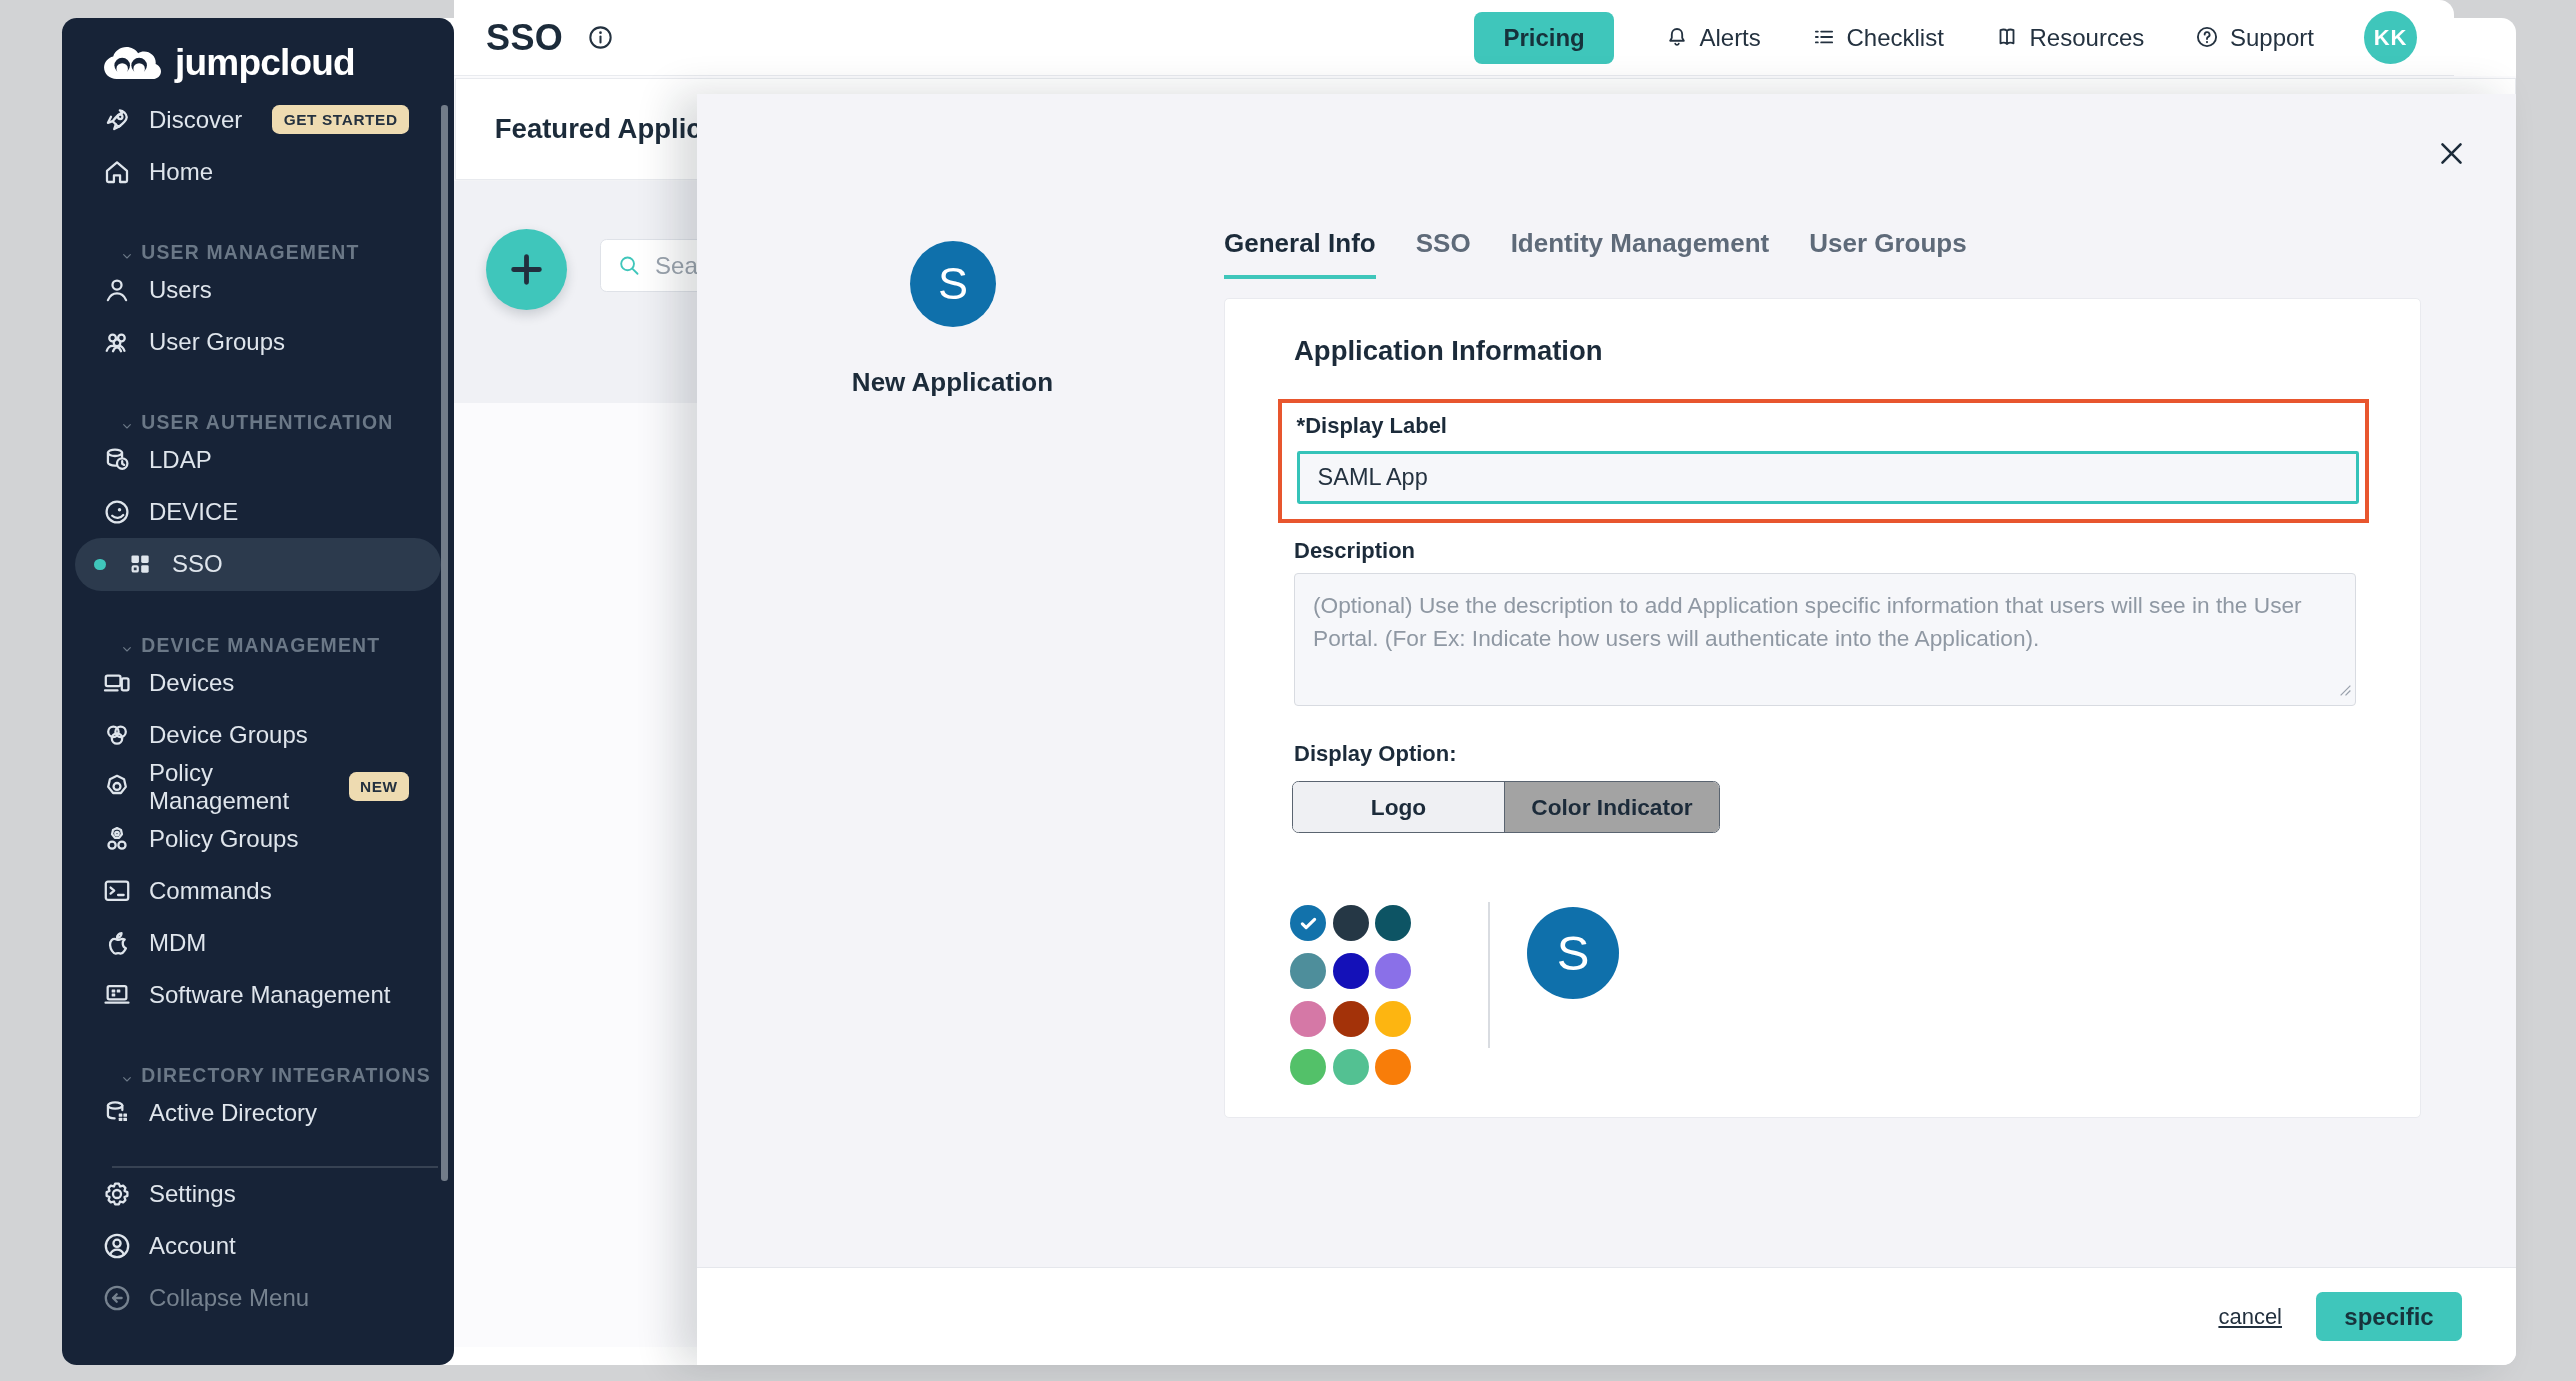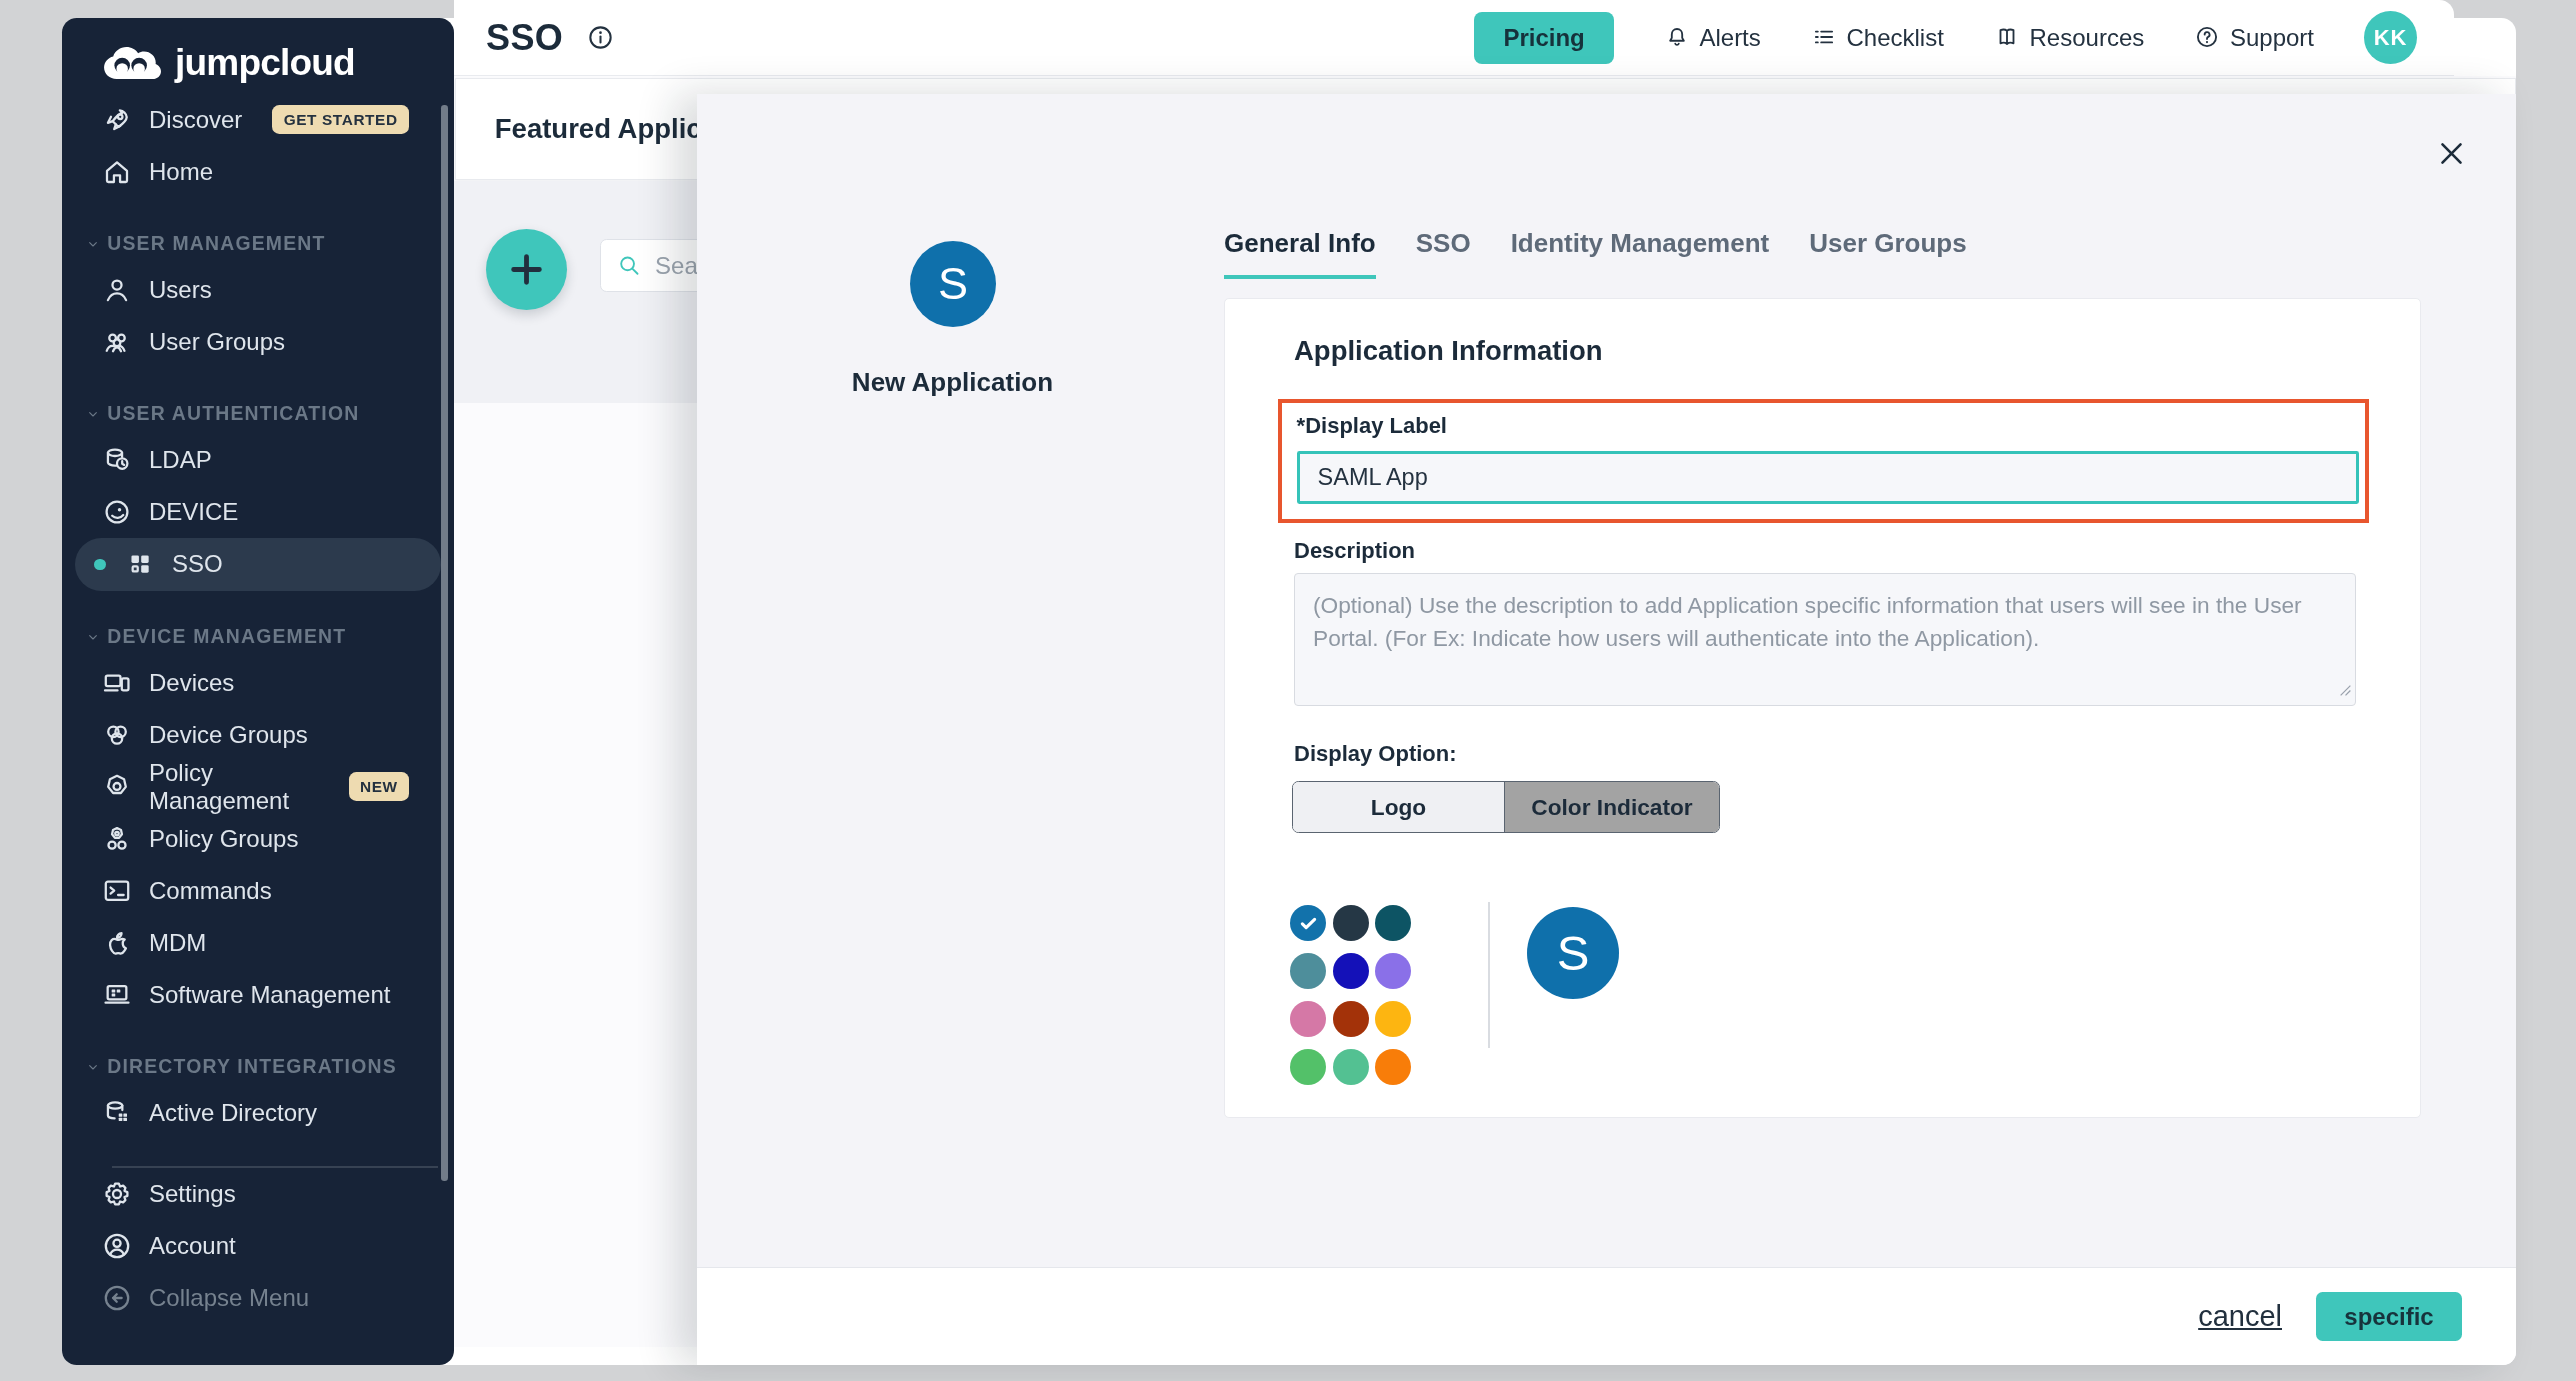--- a/index.html
+++ b/index.html
@@ -10,22 +10,22 @@
   .app { position:absolute; left:62px; top:18px; width:2454px; height:1347px;
     background:#ffffff; border-radius:14.6px; }
 
   
   .sidebar { position:absolute; left:62px; top:18px; width:392px; height:1347px;
     background:#172337; border-radius:14.6px; z-index:40; overflow:hidden; }
   .side-logo { display:flex; align-items:center; gap:13px; margin:22.7px 0 8px 39px; height:45px; }
   .side-logo svg { width:61px; height:42px; }
   .brand-text { font-size:37px; font-weight:700; color:#ffffff; letter-spacing:-0.8px; }
   .side-section.no-header { margin-top:6.5px; }
-  .side-header { height:40px; margin-top:26px; display:flex; align-items:center;
-    padding-left:22.7px; gap:6.5px; color:#6b7887; font-size:19.4px; font-weight:700; letter-spacing:1.2px; }
+  .side-header { height:40px; margin-top:26px; display:flex; align-items:flex-end;
+    padding-left:22.7px; gap:6.5px; color:#6b7887; font-size:19.4px; font-weight:700; letter-spacing:1.2px;margin-left:34px; }
   .side-header svg { width:16px; height:16px; }
   .side-item { height:52px; display:flex; align-items:center; padding:0 45px 0 39px;
     gap:16px; color:#dfe5ec; font-size:24px; position:relative; cursor:pointer; }
   .side-item .ic { width:32px; height:32px; flex:0 0 32px; display:flex; align-items:center; }
   .side-item .ic svg { width:31px; height:31px; }
   .side-item.active { background:#2c3a4d; border-radius:27.5px; margin:0 13px;
     padding:0 32px 0 49px; height:53px; }
   .side-item.active::before { content:""; position:absolute; left:19.4px; top:50%;
     margin-top:-5.7px; width:11.3px; height:11.3px; border-radius:50%; background:#3fc6bb; }
   .side-item.dimmed { color:#76828f; }
@@ -129,21 +129,21 @@
   .swatch svg { width:21px; height:21px; }
   .swatch-divider { position:absolute; left:263px; top:603px; width:1.6px; height:146px;
     background:#d9dce1; }
   .preview-circle { position:absolute; left:302px; top:608px; width:92px; height:92px;
     border-radius:50%; background:#0f70ab; color:#ffffff; font-size:49px;
     display:flex; align-items:center; justify-content:center; }
 
   .modal-footer { position:absolute; left:0; bottom:0; width:1819px; height:98px;
     background:#ffffff; border-top:1.6px solid #e5e7ec; border-radius:0 0 13px 0;
     display:flex; align-items:center; justify-content:flex-end; padding-right:54px; gap:34px; }
-  .cancel-link { font-size:29px; color:#22303e; text-decoration:underline; cursor:pointer;
+  .cancel-link { font-size:22px; color:#22303e; text-decoration:underline; cursor:pointer;
     background:none; border:none; font-family:"Liberation Sans", sans-serif; }
   .activate-btn { width:146px; height:49px; background:#3fc6bb; color:#17333c;
     font-size:24px; font-weight:700; border:none; border-radius:6.5px; cursor:pointer;
     font-family:"Liberation Sans", sans-serif; }
 </style>
 </head>
 <body>
 
 <div class="app"></div>
 

